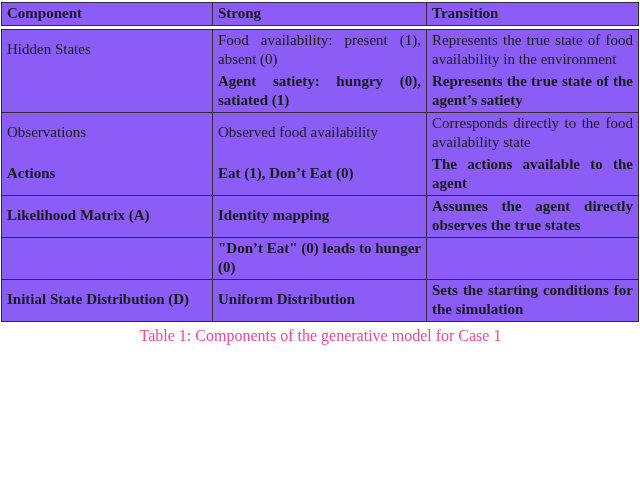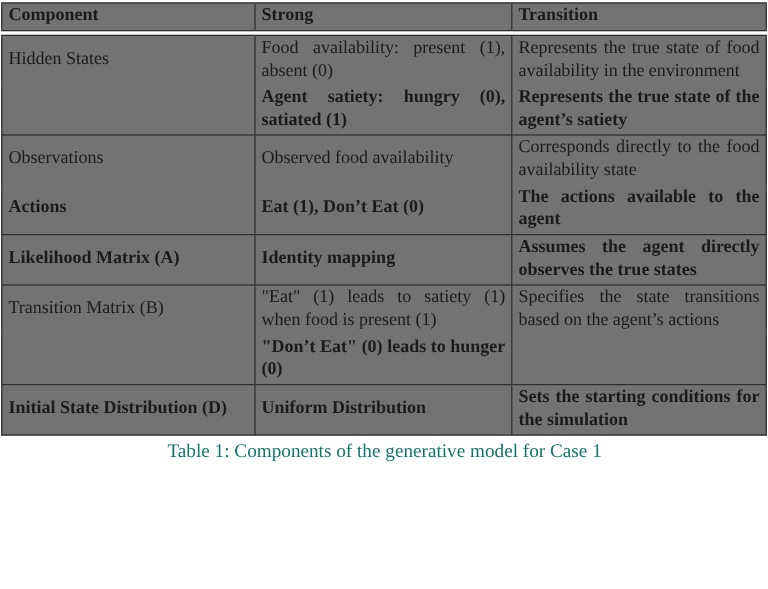--- a/index.html
+++ b/index.html
@@ -15,21 +15,21 @@
     height: 491px;
     box-sizing: border-box;
     padding: 2px 0 0 1px;
     font-family: "Liberation Serif", "DejaVu Serif", serif;
     color: #1b1b1b;
   }
   table.tbl {
     border-collapse: collapse;
     table-layout: fixed;
     width: 637px;
-    background: #737373;
+    background: #8b5cf6;
   }
   table.tbl col.c1 { width: 211px; }
   table.tbl col.c2 { width: 214px; }
   table.tbl col.c3 { width: 212px; }
 
   table.tbl { border: 1.5px solid #2e2e2e; }
   table.tbl td {
     border-left: 1.5px solid #2e2e2e;
     border-right: 1.5px solid #2e2e2e;
     padding: 1px 5px;
@@ -45,21 +45,21 @@
     padding: 1px 5px 2px 5px;
     text-align: left;
   }
   .gap { height: 3px; }
   .body-tbl tr.group-end td { border-bottom: 1.5px solid #2e2e2e; font-weight: bold; }
   .caption {
     margin-top: 4px;
     text-align: center;
     font-size: 16px;
     line-height: 1.2;
-    color: #0f766e;
+    color: #ec4899;
   }
 </style>
 </head>
 <body>
 
 <div class="page">
 
   <table class="tbl header-tbl">
     <colgroup>
         <col class="c1">
@@ -107,25 +107,20 @@
         <td>Eat (1), Don’t Eat (0)</td>
         <td>The actions available to the agent</td>
       </tr>
 
       <tr class="group-end">
         <td>Likelihood Matrix (A)</td>
         <td>Identity mapping</td>
         <td>Assumes the agent directly observes the true states</td>
       </tr>
 
-      <tr>
-        <td>Transition Matrix (B)</td>
-        <td>"Eat" (1) leads to satiety (1) when food is present (1)</td>
-        <td>Specifies the state transi­tions based on the agent’s actions</td>
-      </tr>
       <tr class="group-end">
         <td></td>
         <td>"Don’t Eat" (0) leads to hunger (0)</td>
         <td></td>
       </tr>
 
 
       <tr class="group-end">
         <td>Initial State Distribution (D)</td>
         <td>Uniform Distribution</td>

